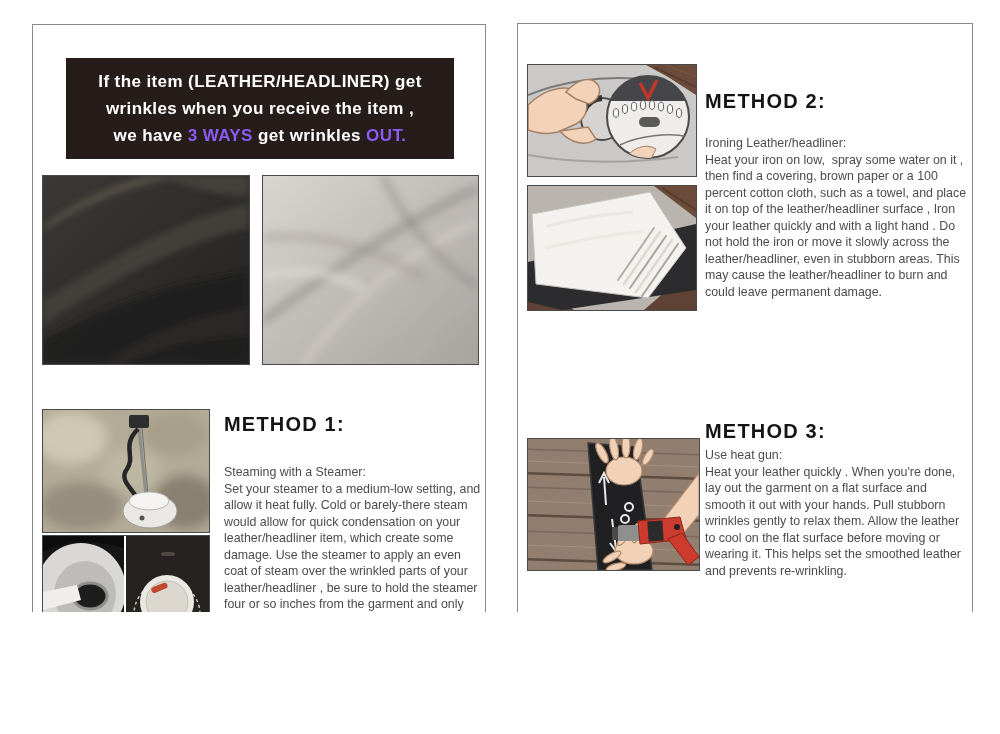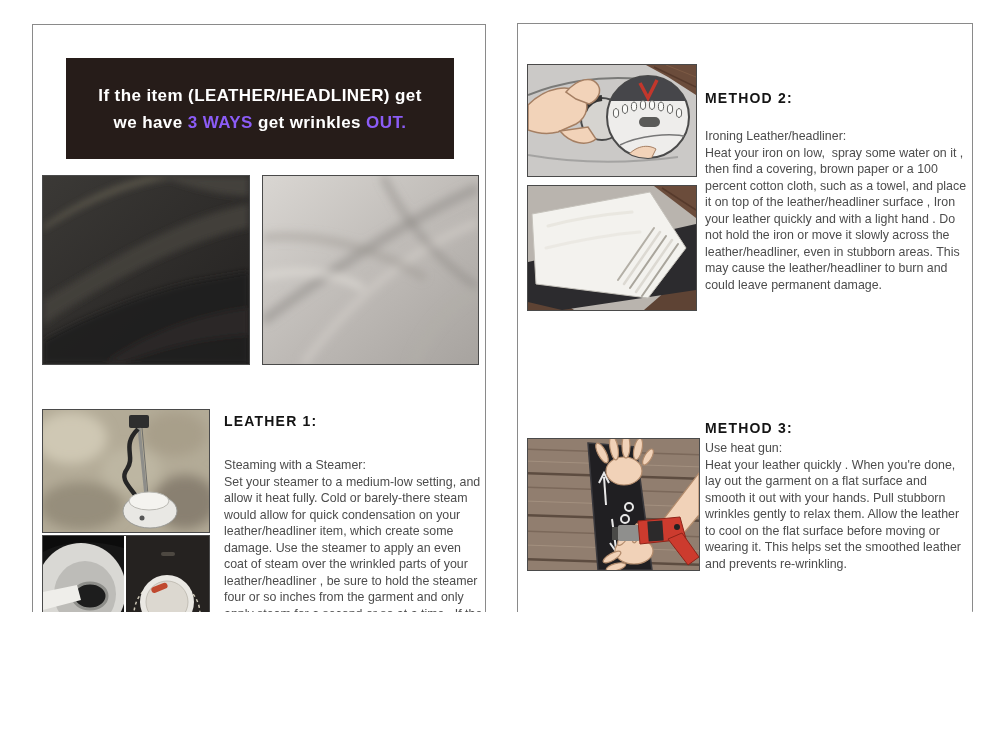--- a/index.html
+++ b/index.html
@@ -20,21 +20,21 @@
   .p-fabric{left:229px;top:150px;width:215px;height:188px;}
   .p-steamer{left:9px;top:384px;width:166px;height:122px;}
   .p-steamsplit{left:9px;top:510px;width:166px;height:123px;border:1px solid #4a4a4a;
                 display:flex;background:#ffffff;}
   .p-steamsplit .half{height:100%;}
   .p-steamsplit .half svg{display:block;width:100%;height:100%;}
   .half-l{width:81px;margin-right:2px;}
   .half-r{width:83px;}
 
   .method{position:absolute;color:#4c4c4c;}
-  .mtitle{font-size:14px;font-weight:bold;color:#141414;letter-spacing:1.2px;}
+  .mtitle{font-size:20px;font-weight:bold;color:#141414;letter-spacing:1.2px;}
   .msub{margin-top:28px;font-size:12.4px;line-height:16.5px;white-space:pre-wrap;}
   .mbody{font-size:12.4px;line-height:16.5px;white-space:pre-wrap;}
   #method-1{left:191px;top:388px;width:260px;}
   #method-2{left:187px;top:66px;width:264px;}
   #method-2 .msub{margin-top:22px;}
   #method-3{left:187px;top:396px;width:264px;}
   #method-3 .msub{margin-top:4px;}
 
   .footer-box{position:absolute;left:73px;top:645px;width:296px;height:24px;background:#241b18;
               border:1px solid #8a8a8a;color:#ec4899;font-size:13.5px;font-weight:bold;
@@ -46,20 +46,21 @@
 </style>
 </head>
 <body>
 
 <div class="page">
 
   <div class="panel" id="left-panel">
 
     <div class="banner">
       <div>If the item (LEATHER/HEADLINER) get</div>
+      <div>wrinkles when you receive the item ,</div>
       <div><span>we have </span><span class="yellow">3 WAYS</span><span> get wrinkles </span><span class="yellow">OUT.</span></div>
     </div>
 
     <div class="photo p-leather">
       <svg viewBox="0 0 206 189" preserveAspectRatio="none">
         <defs>
           <linearGradient id="gL" x1="0" y1="0" x2="1" y2="1">
             <stop offset="0" stop-color="#3b3936"></stop>
               <stop offset="1" stop-color="#232120"></stop>
           </linearGradient>
@@ -145,21 +146,21 @@
           <rect x="35" y="16" width="14" height="4" rx="2" fill="#4d4841"></rect>
           <path d="M11,92 A33,33 0 1 1 71,92" stroke="#cfc9b8" stroke-width="1.5" fill="none" stroke-dasharray="3,3"></path>
           <circle cx="41" cy="66" r="27" fill="#eae8e3"></circle>
           <circle cx="41" cy="66" r="21" fill="#dcd8d0" stroke="#c2beb5"></circle>
           <rect x="25" y="49" width="17" height="6" rx="3" fill="#c0492f" transform="rotate(-22 33 52)"></rect>
         </svg>
       </div>
     </div>
 
     <div class="method" id="method-1">
-      <div class="mtitle">LEATHER 1:</div>
+      <div class="mtitle">METHOD 1:</div>
       <div class="msub">Steaming with a Steamer:</div>
       <div class="mbody">Set your steamer to a medium-low setting, and allow it heat fully. Cold or barely-there steam would allow for quick condensation on your leather/headliner item, which create some damage. Use the steamer to apply an even coat of steam over the wrinkled parts of your leather/headliner , be sure to hold the steamer four or so inches from the garment and only apply steam for a second or so at a time . If the wrinkles aren't relaxing on their own after steaming, gently pull them to help relax them further.</div>
     </div>
 
     <div class="footer-box">
       <span>The other 2 methods please check the back .</span>
     </div>
   </div>
 
   <div class="panel" id="right-panel">

